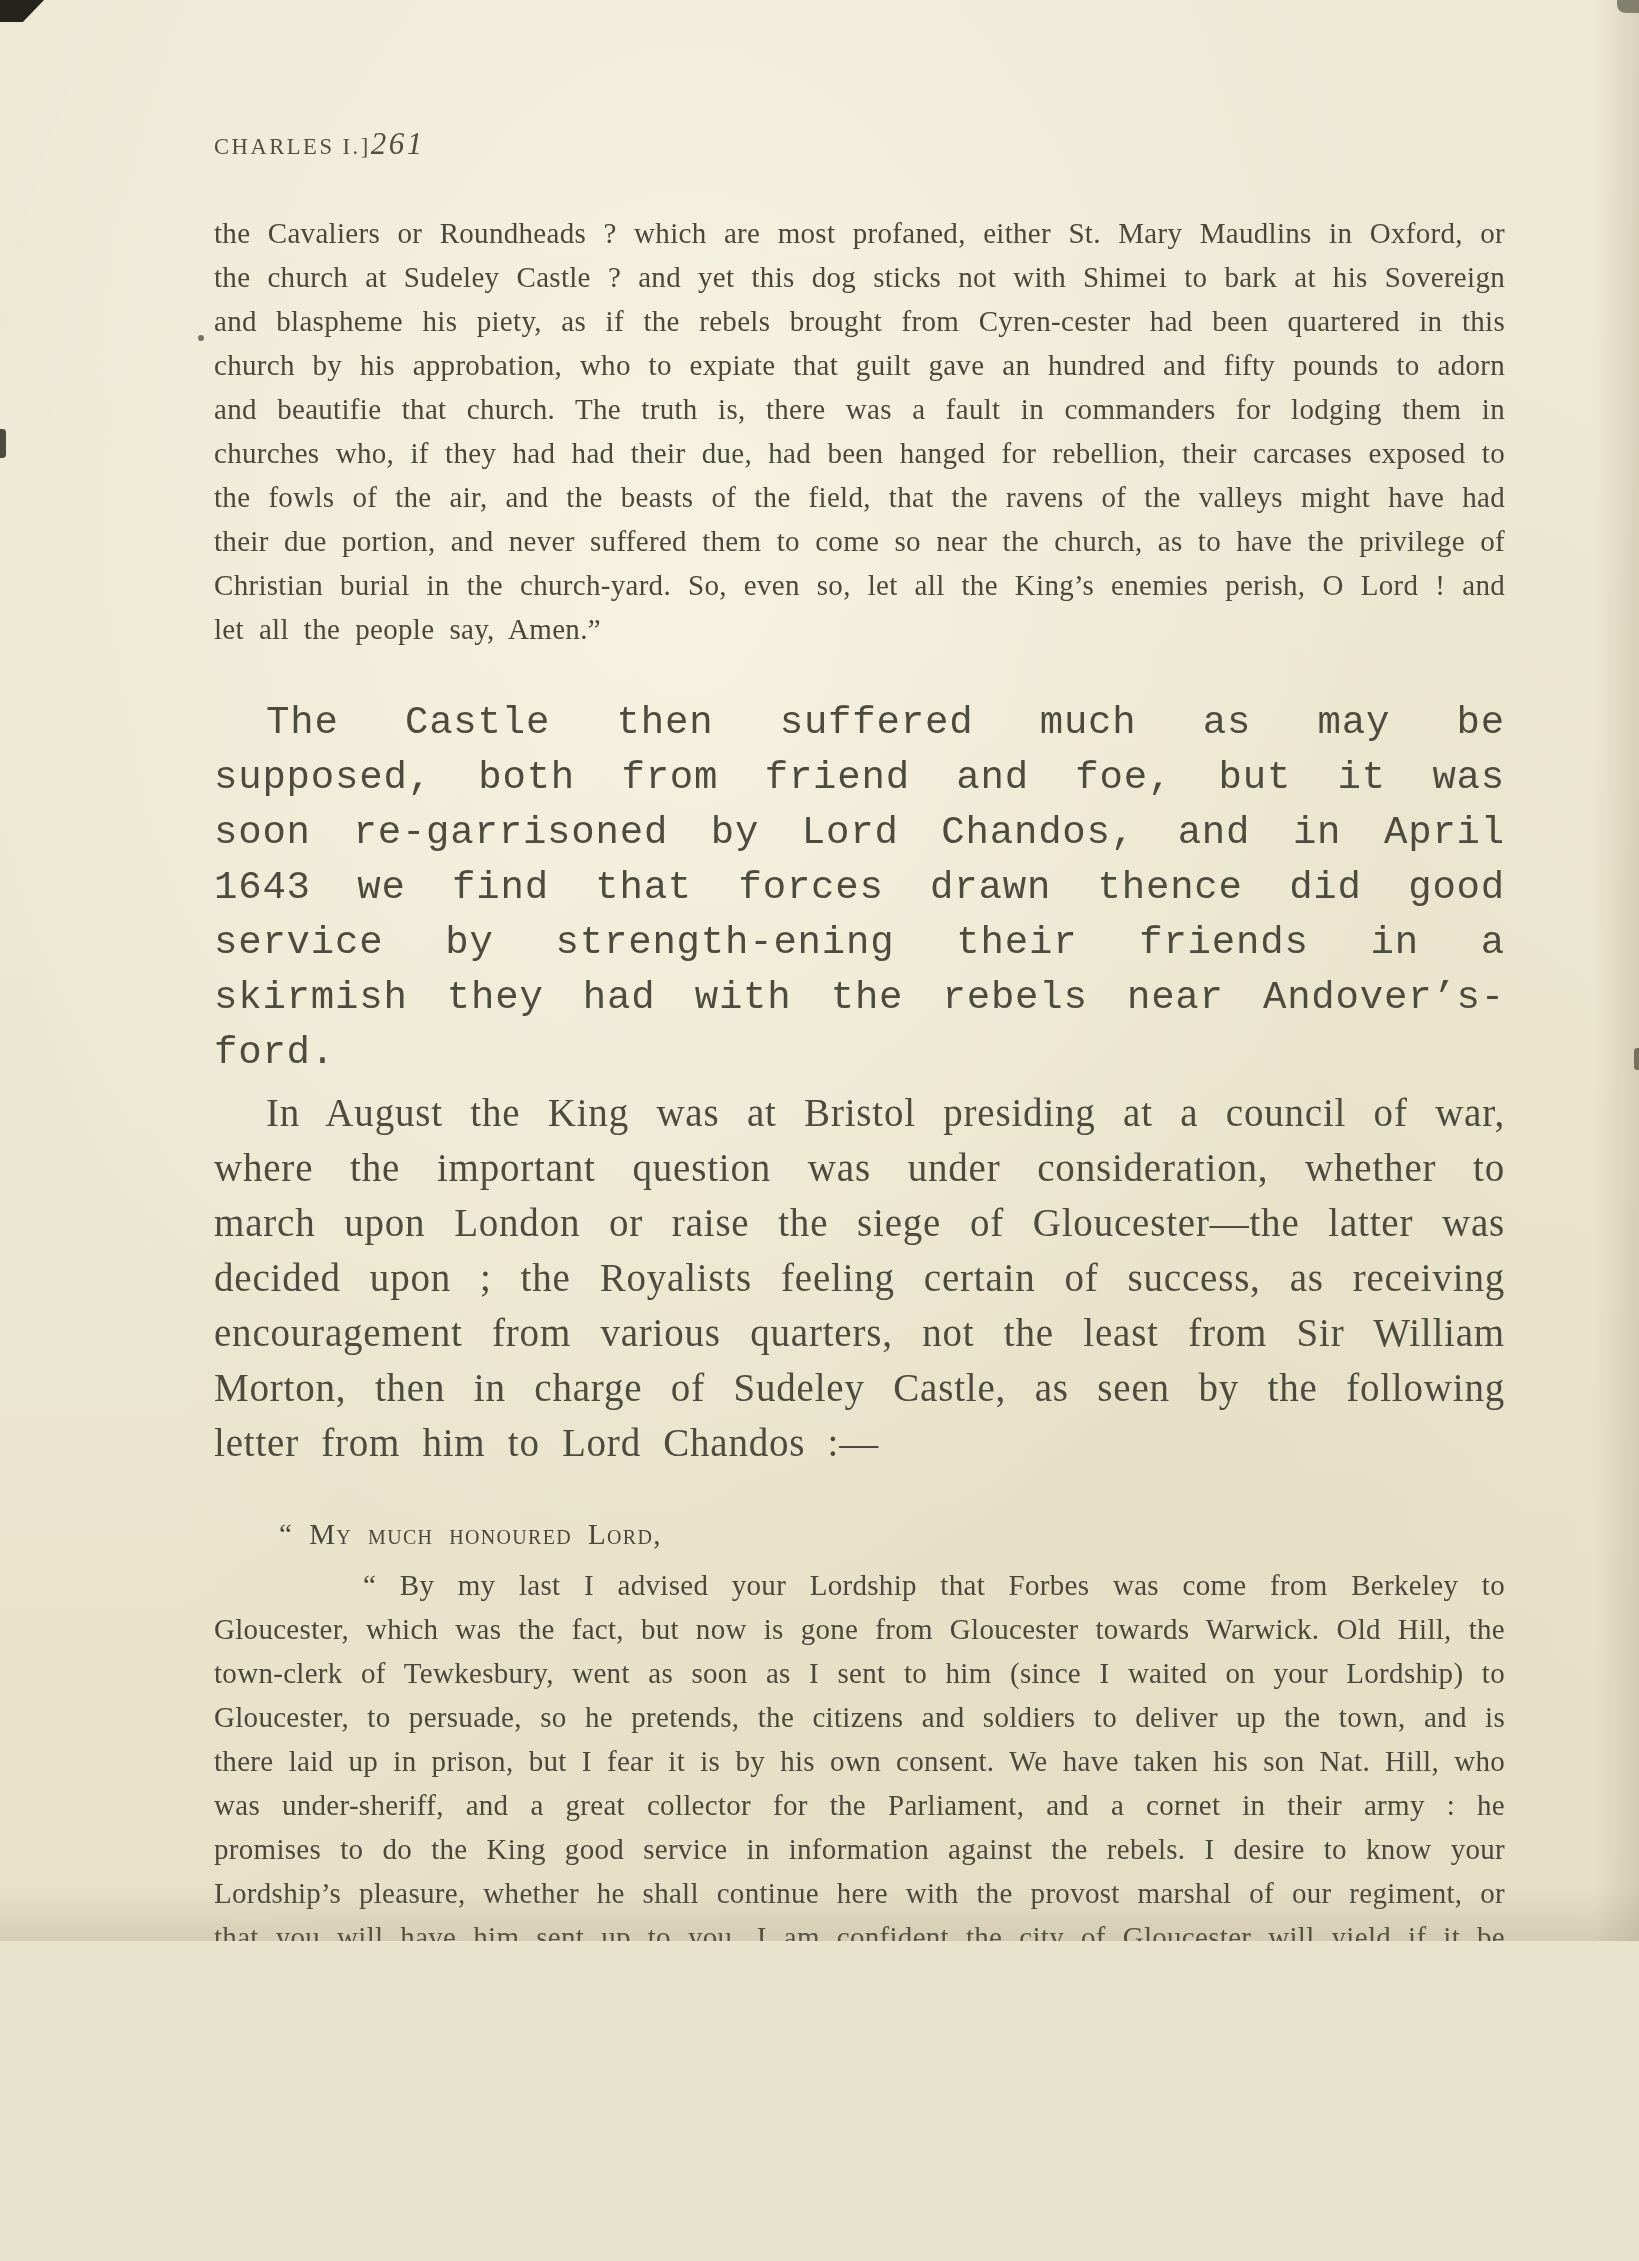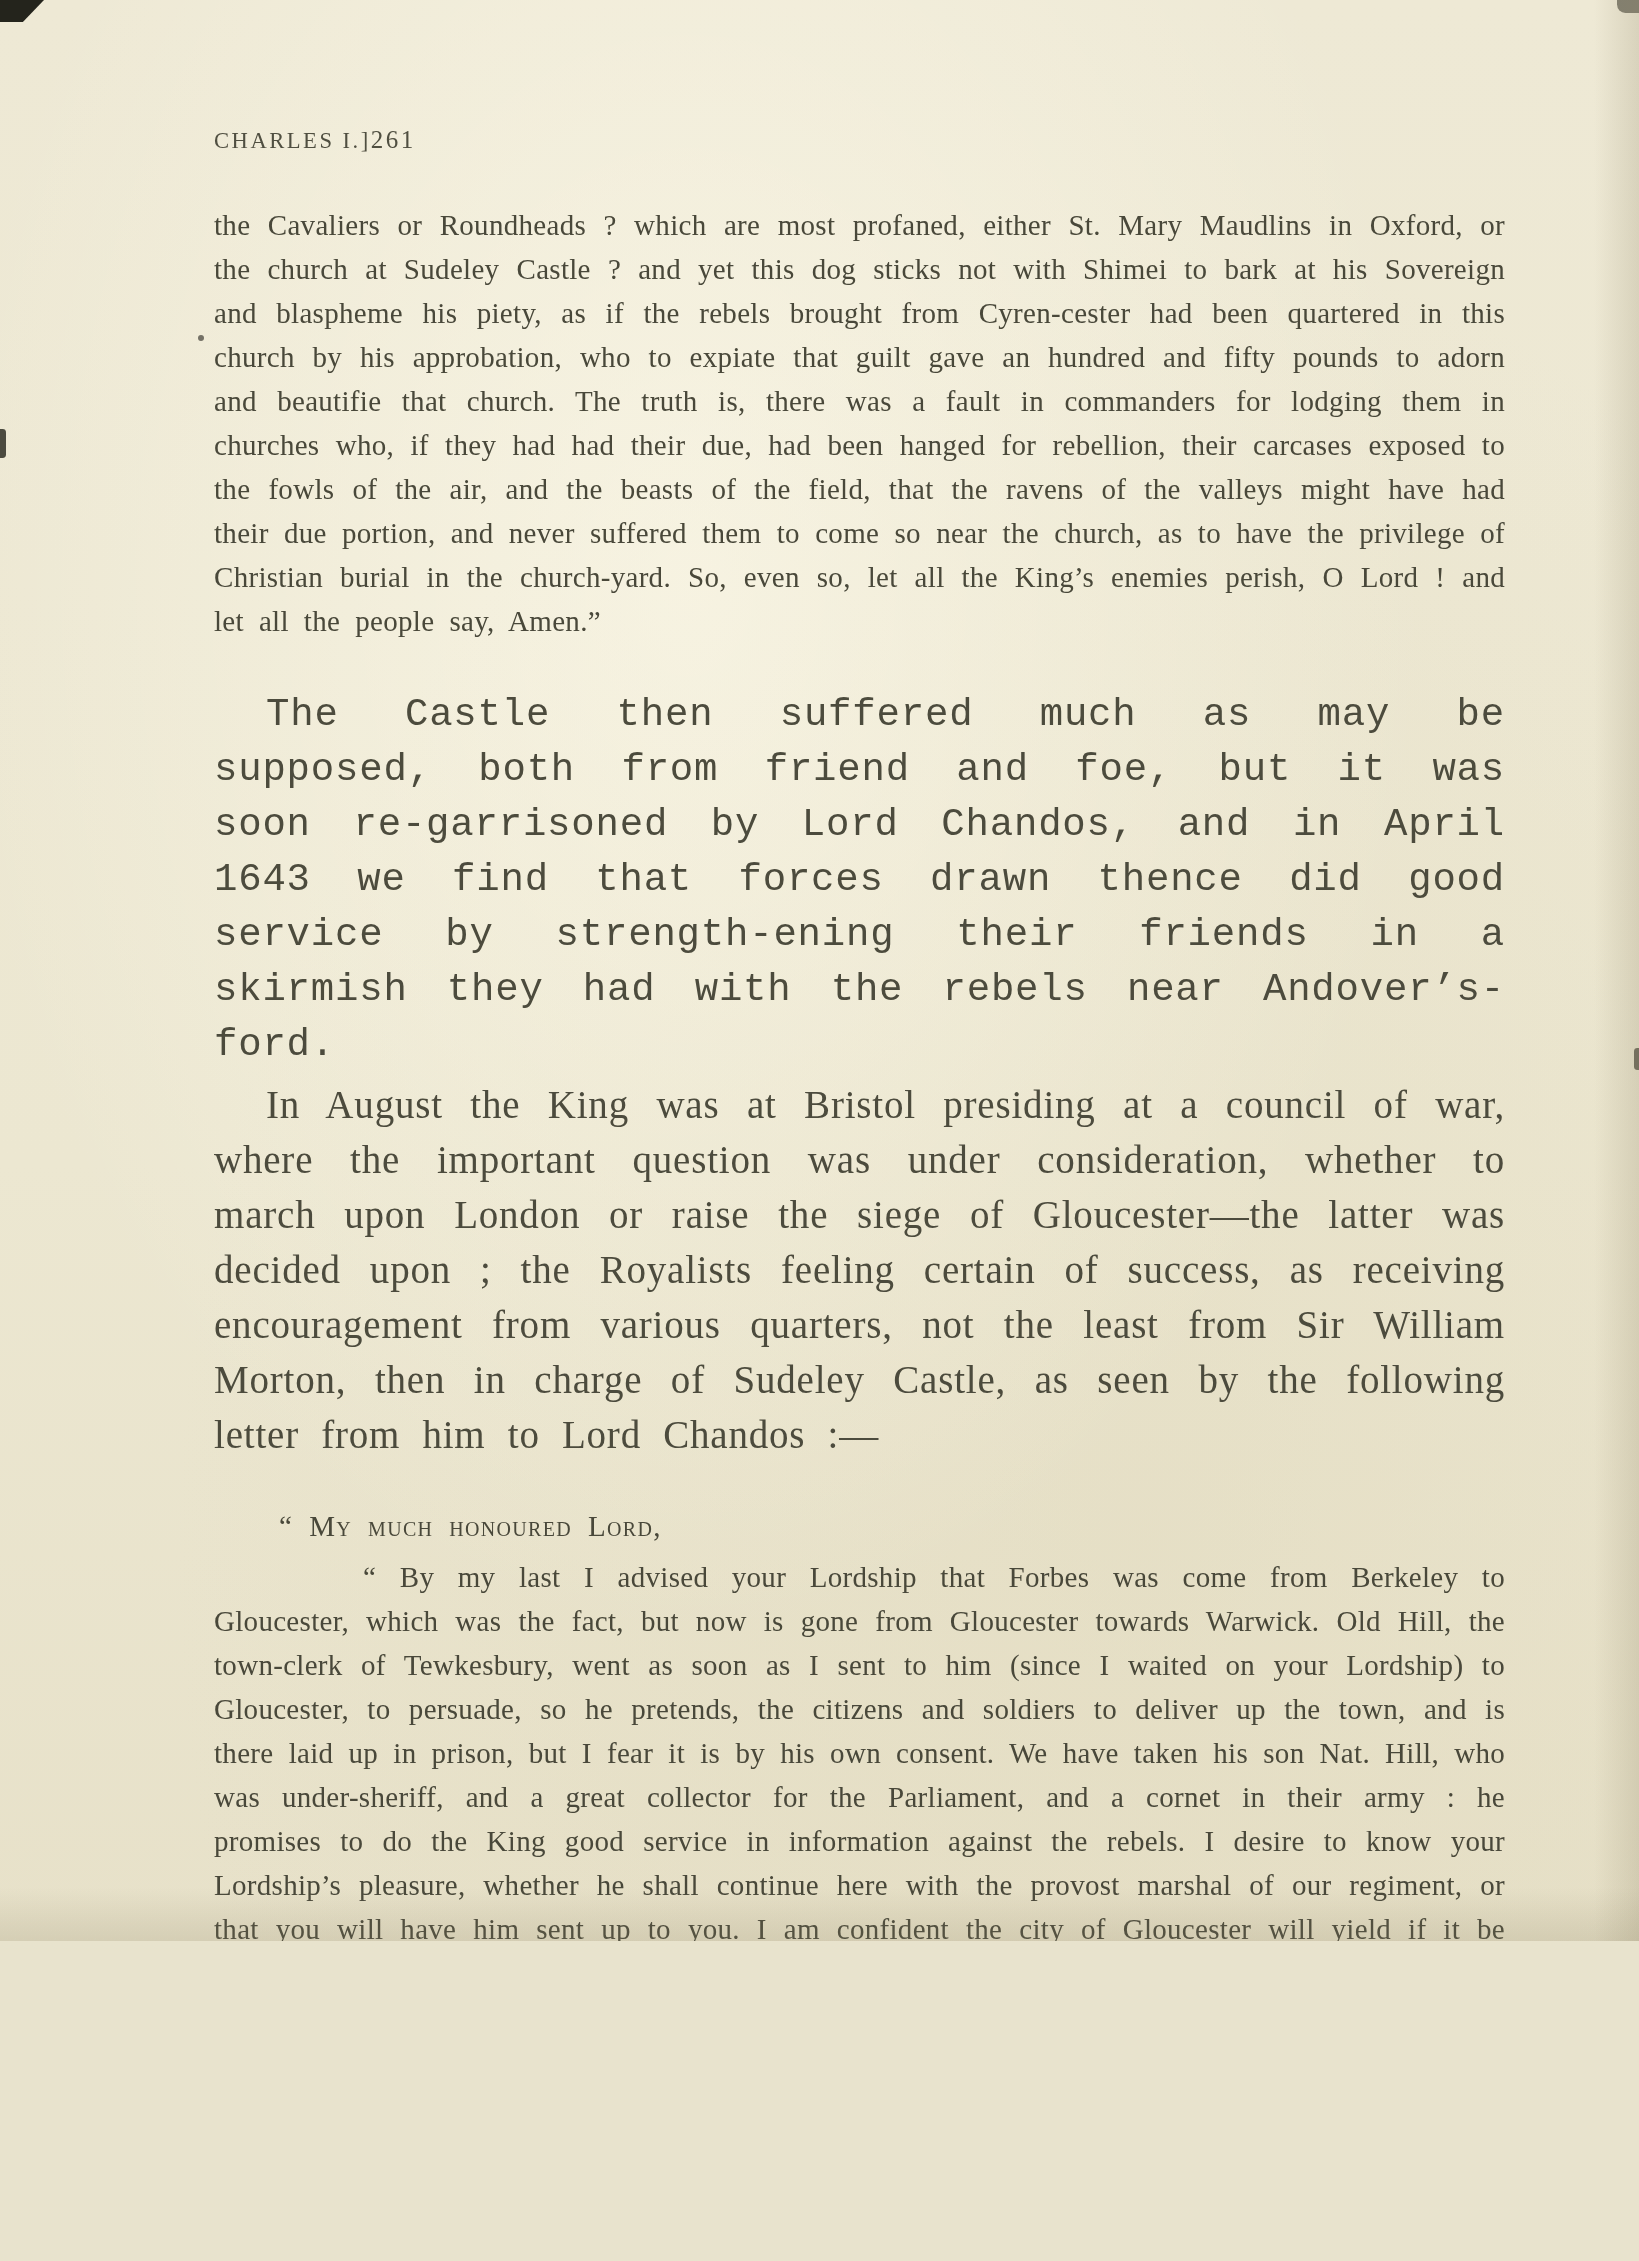--- a/index.html
+++ b/index.html
@@ -41,21 +41,21 @@
     font-size: 22.6px; letter-spacing: 2.5px; white-space: nowrap;
   }
   .head-title {
     flex: 1; text-align: center;
     font-style: italic;
     font-size: 33px; letter-spacing: 2.5px; word-spacing: 11.7px;
     white-space: nowrap;
     color: #52513f;
   }
   .head-page-num {
-    font-size: 25px; letter-spacing: 2.5px;
+    font-size: 31px; letter-spacing: 2.5px; font-style: italic;
   }
   
   .small-type {
     font-size: 29px; line-height: 44px;
     word-spacing: 7.5px; letter-spacing: 0.3px;
     text-align: justify;
     margin: 0;
     color: #49483a;
   }
   .large-type {

